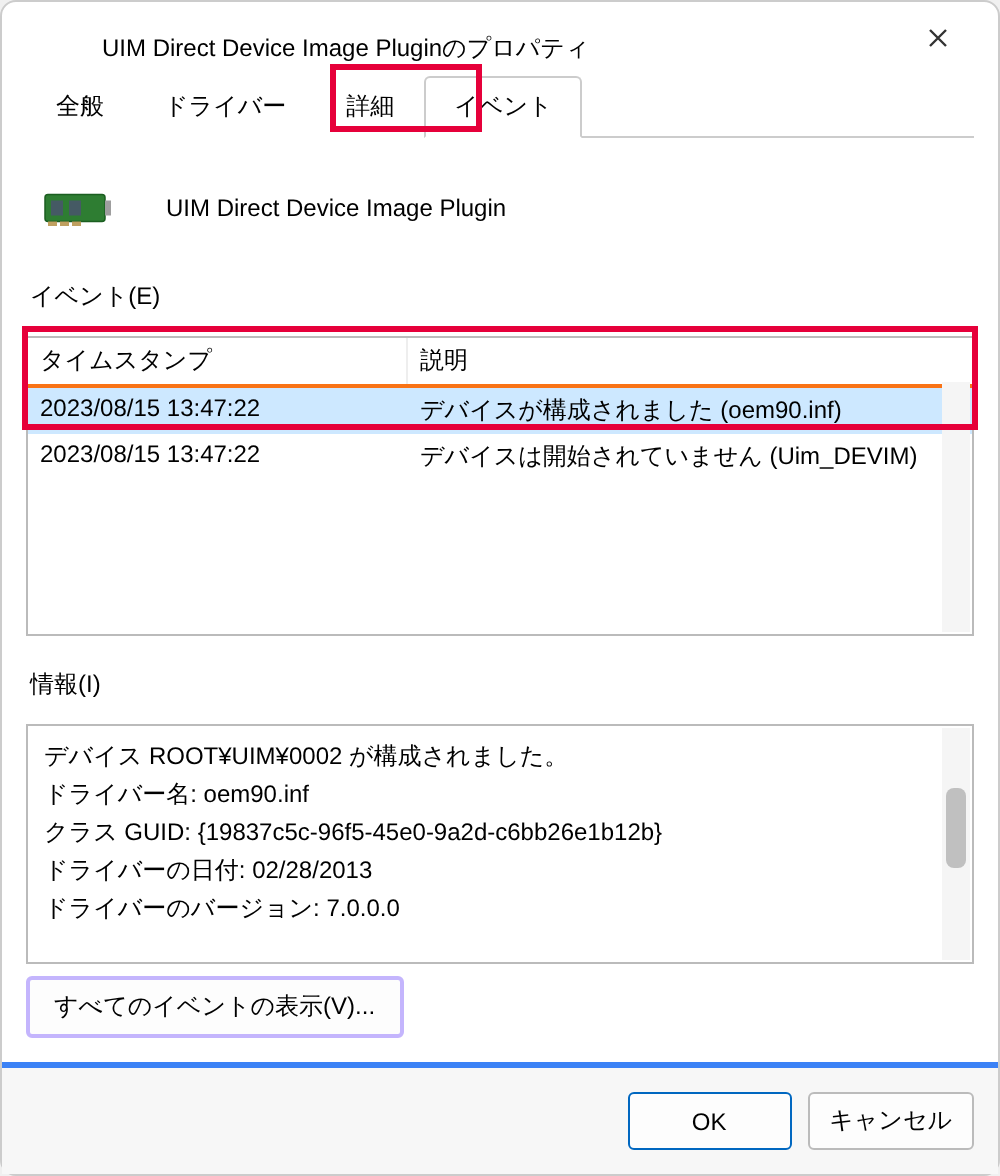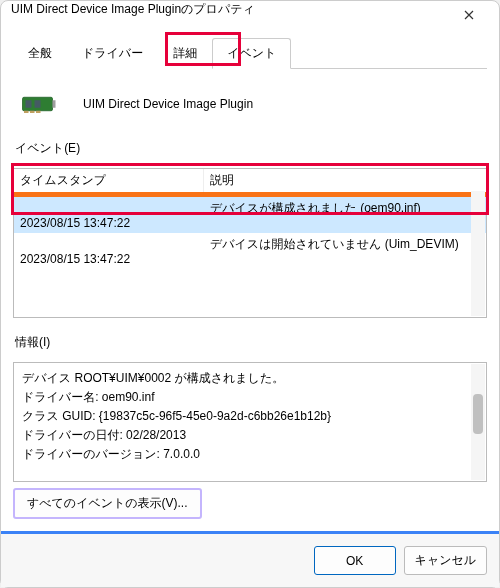--- a/index.html
+++ b/index.html
@@ -16,23 +16,24 @@
       height: 588px;
       background: #ffffff;
       border: 1px solid #ccc;
       border-radius: 8px;
       display: flex;
       flex-direction: column;
     }
     .titlebar {
       height: 32px;
       display: flex;
-      align-items: flex-start;
+      align-items: flex-end;
       padding: 0 10px;
       font-size: 12px;
+      margin-left: 40px;
     }
     .titlebar-title { flex: 1; }
     .close-btn {
       width: 40px;
       height: 28px;
       display: flex;
       align-items: center;
       justify-content: center;
       cursor: pointer;
     }
@@ -85,34 +86,34 @@
       border: 1px solid #bbb;
       height: 150px;
       display: flex;
       flex-direction: column;
       position: relative;
       background: #fff;
     }
     .events-header {
       display: flex;
       background: #fff;
-      border-bottom: 5px solid #f97316;
+      border-bottom: 2px solid #f97316;
       font-size: 12px;
     }
     .col-ts { width: 190px; padding: 3px 6px; border-right: 1px solid #eee; }
     .col-desc { flex: 1; padding: 3px 6px; }
     .events-body { flex: 1; overflow: hidden; position: relative; }
     .event-row {
       display: flex;
       font-size: 12px;
     }
     .event-row.selected {
       background: #cde8ff;
     }
-    .event-row .col-ts { border-right: none; margin-top: 16px; }
+    .event-row .col-ts { border-right: none; }
     .highlight-row {
       position: absolute;
       border: 3px solid #e6003a;
       pointer-events: none;
     }
     .events-scrollbar {
       position: absolute;
       right: 1px;
       top: 22px;
       bottom: 1px;

